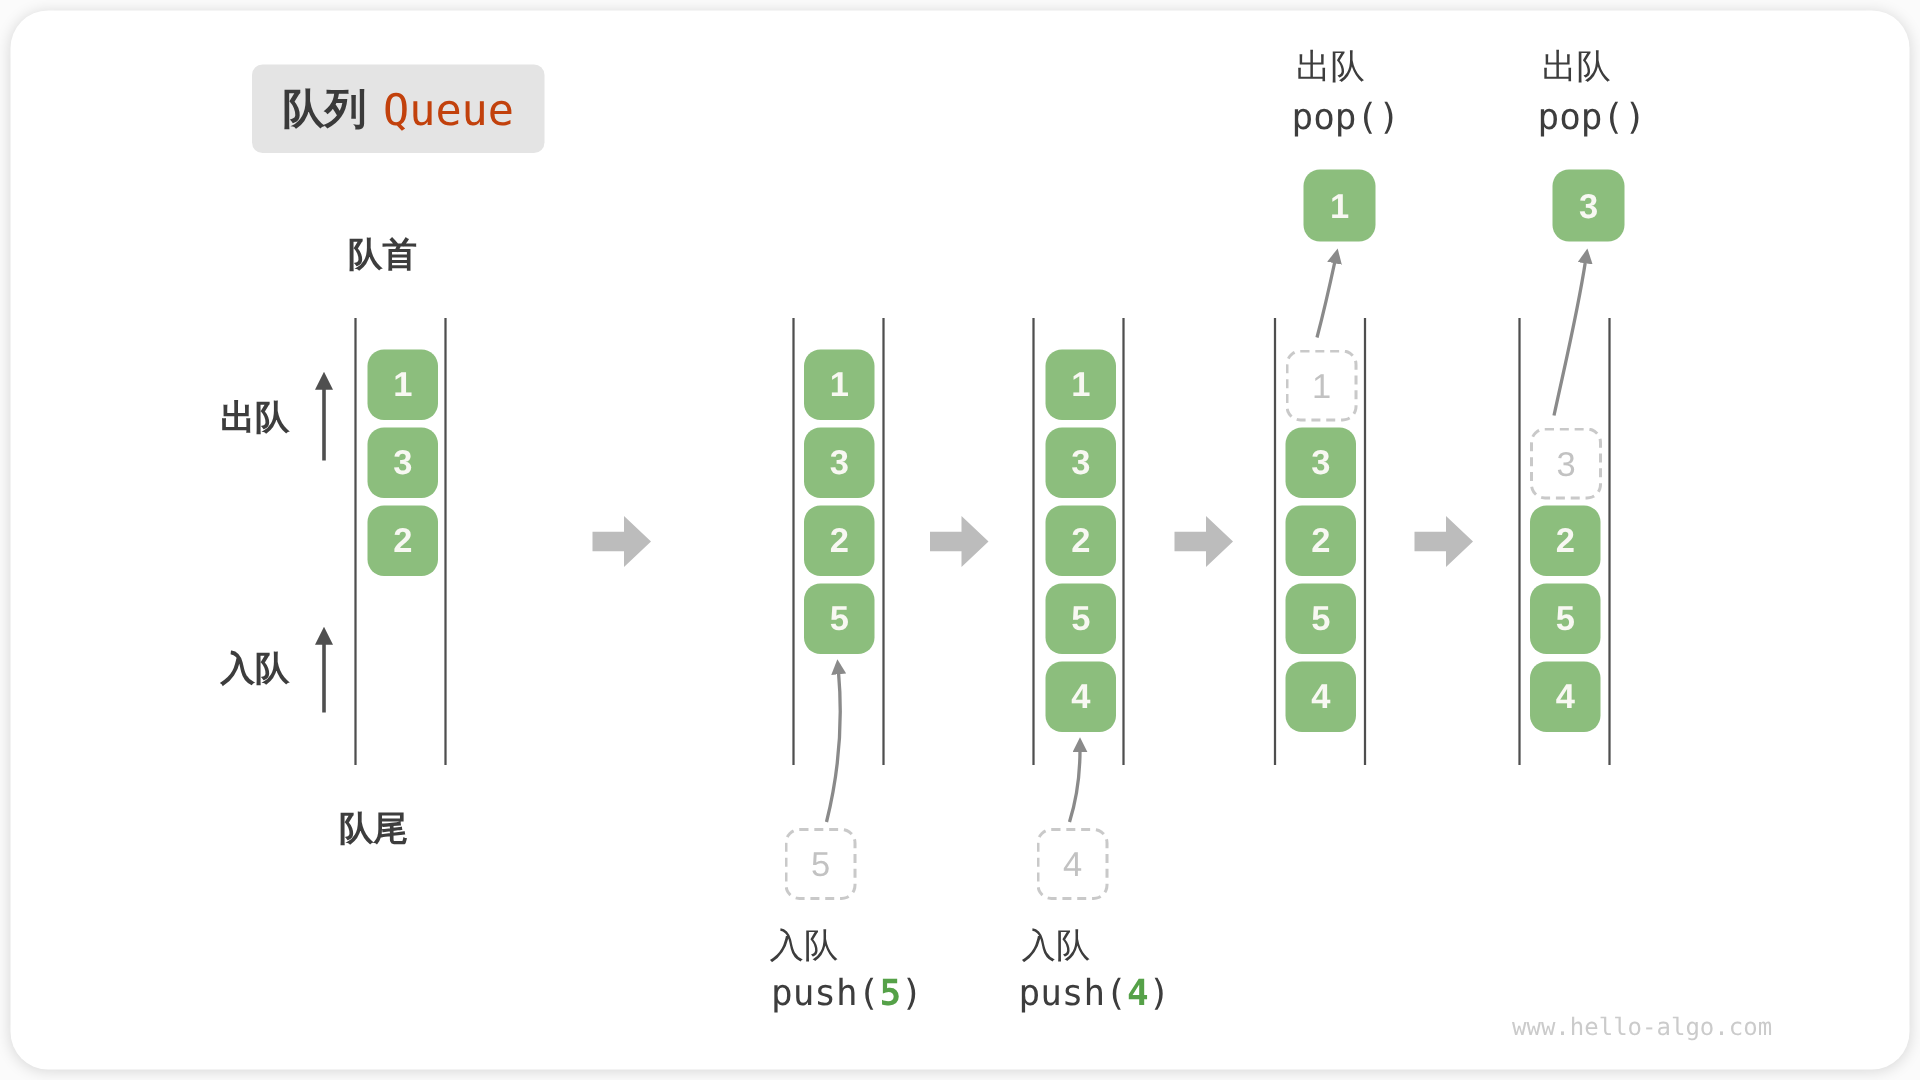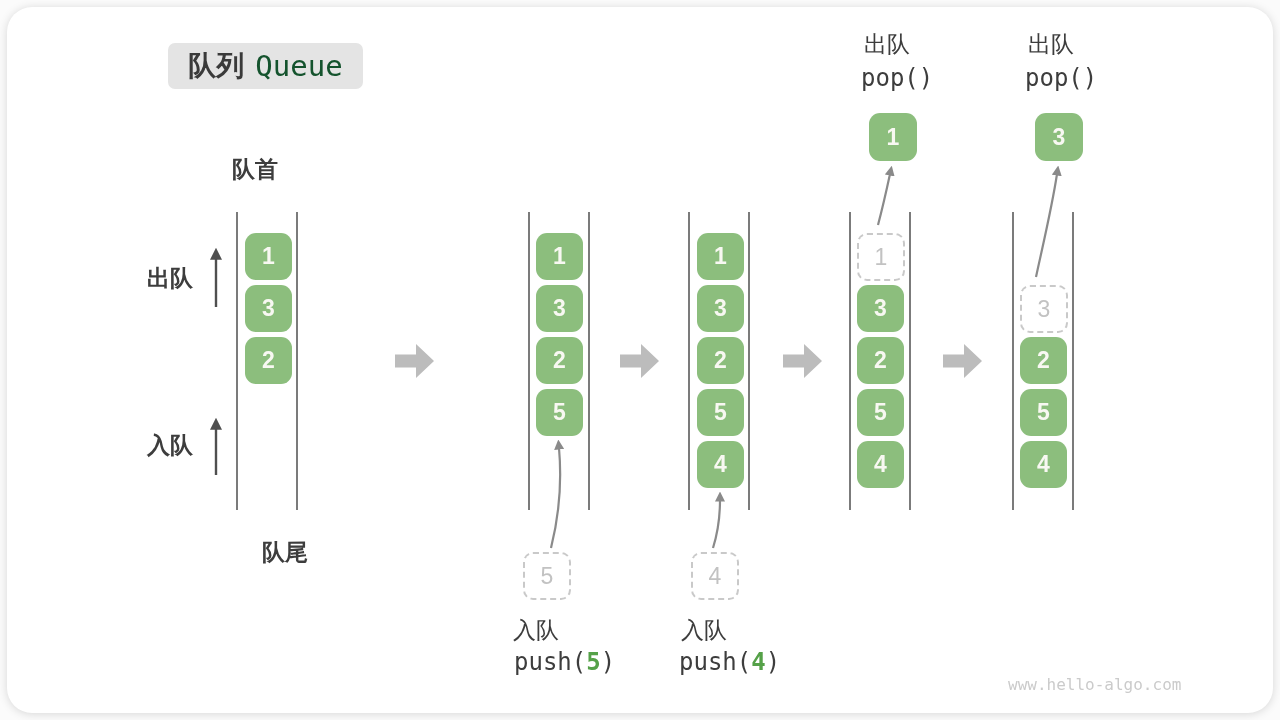--- a/index.html
+++ b/index.html
@@ -24,26 +24,26 @@
     overflow:hidden;
   }
   #canvas{position:relative;width:1280px;height:720px;}
   #card{
     position:absolute;left:7px;top:7px;right:7px;bottom:7px;
     background:#ffffff;border-radius:25px;
     box-shadow:0 1px 10px rgba(0,0,0,0.15);
   }
   #overlay{position:absolute;left:0;top:0;pointer-events:none;}
   .title-chip{
-    position:absolute;left:168px;top:43px;width:195px;height:46px;
+    position:absolute;left:168px;top:43px;width:195px;height:59px;
     background:var(--title-bg);border-radius:7px;
     display:flex;align-items:center;justify-content:center;gap:11px;
   }
   .title-zh{font-size:28px;font-weight:700;color:#3a3a3a;}
-  .title-en{font-family:"DejaVu Sans Mono","Liberation Mono",monospace;font-size:29px;color:#14532d;}
+  .title-en{font-family:"DejaVu Sans Mono","Liberation Mono",monospace;font-size:29px;color:#c2410c;}
   .cjk-label{position:absolute;font-size:23px;font-weight:700;line-height:1.25;color:var(--text-dark);white-space:nowrap;}
   .op-label{position:absolute;font-size:23px;font-weight:400;line-height:1.25;color:var(--text-dark);white-space:nowrap;}
   .code{
     position:absolute;font-family:"DejaVu Sans Mono","Liberation Mono",monospace;
     font-size:24px;line-height:1.2;color:var(--text-dark);white-space:nowrap;
   }
   .code .arg{color:var(--code-green);font-weight:700;}
   .cell{
     position:absolute;width:47px;height:47px;border-radius:11px;
     background:var(--box-green);color:#f8f8f2;
@@ -112,21 +112,21 @@
       <path d="M 1036 277 C 1044 240 1052 207 1057 174" marker-end="url(#ah-curve)"></path>
     </g>
   </svg>
 
   <div class="title-chip">
     <span class="title-zh">队列</span>
     <span class="title-en">Queue</span>
   </div>
 
   <div class="cjk-label" style="left:214px;top:155px;width:82px;text-align:center">队首</div>
-  <div class="cjk-label" style="left:226px;top:538px;width:82px;text-align:right">队尾</div>
+  <div class="cjk-label" style="left:226px;top:538px;width:82px;text-align:left">队尾</div>
   <div class="cjk-label" style="left:147px;top:264px">出队</div>
   <div class="cjk-label" style="left:147px;top:431px">入队</div>
 
   <div class="cell" style="left:245px;top:233px">1</div>
   <div class="cell" style="left:245px;top:285px">3</div>
   <div class="cell" style="left:245px;top:337px">2</div>
 
   <div class="cell" style="left:536px;top:233px">1</div>
   <div class="cell" style="left:536px;top:285px">3</div>
   <div class="cell" style="left:536px;top:337px">2</div>

